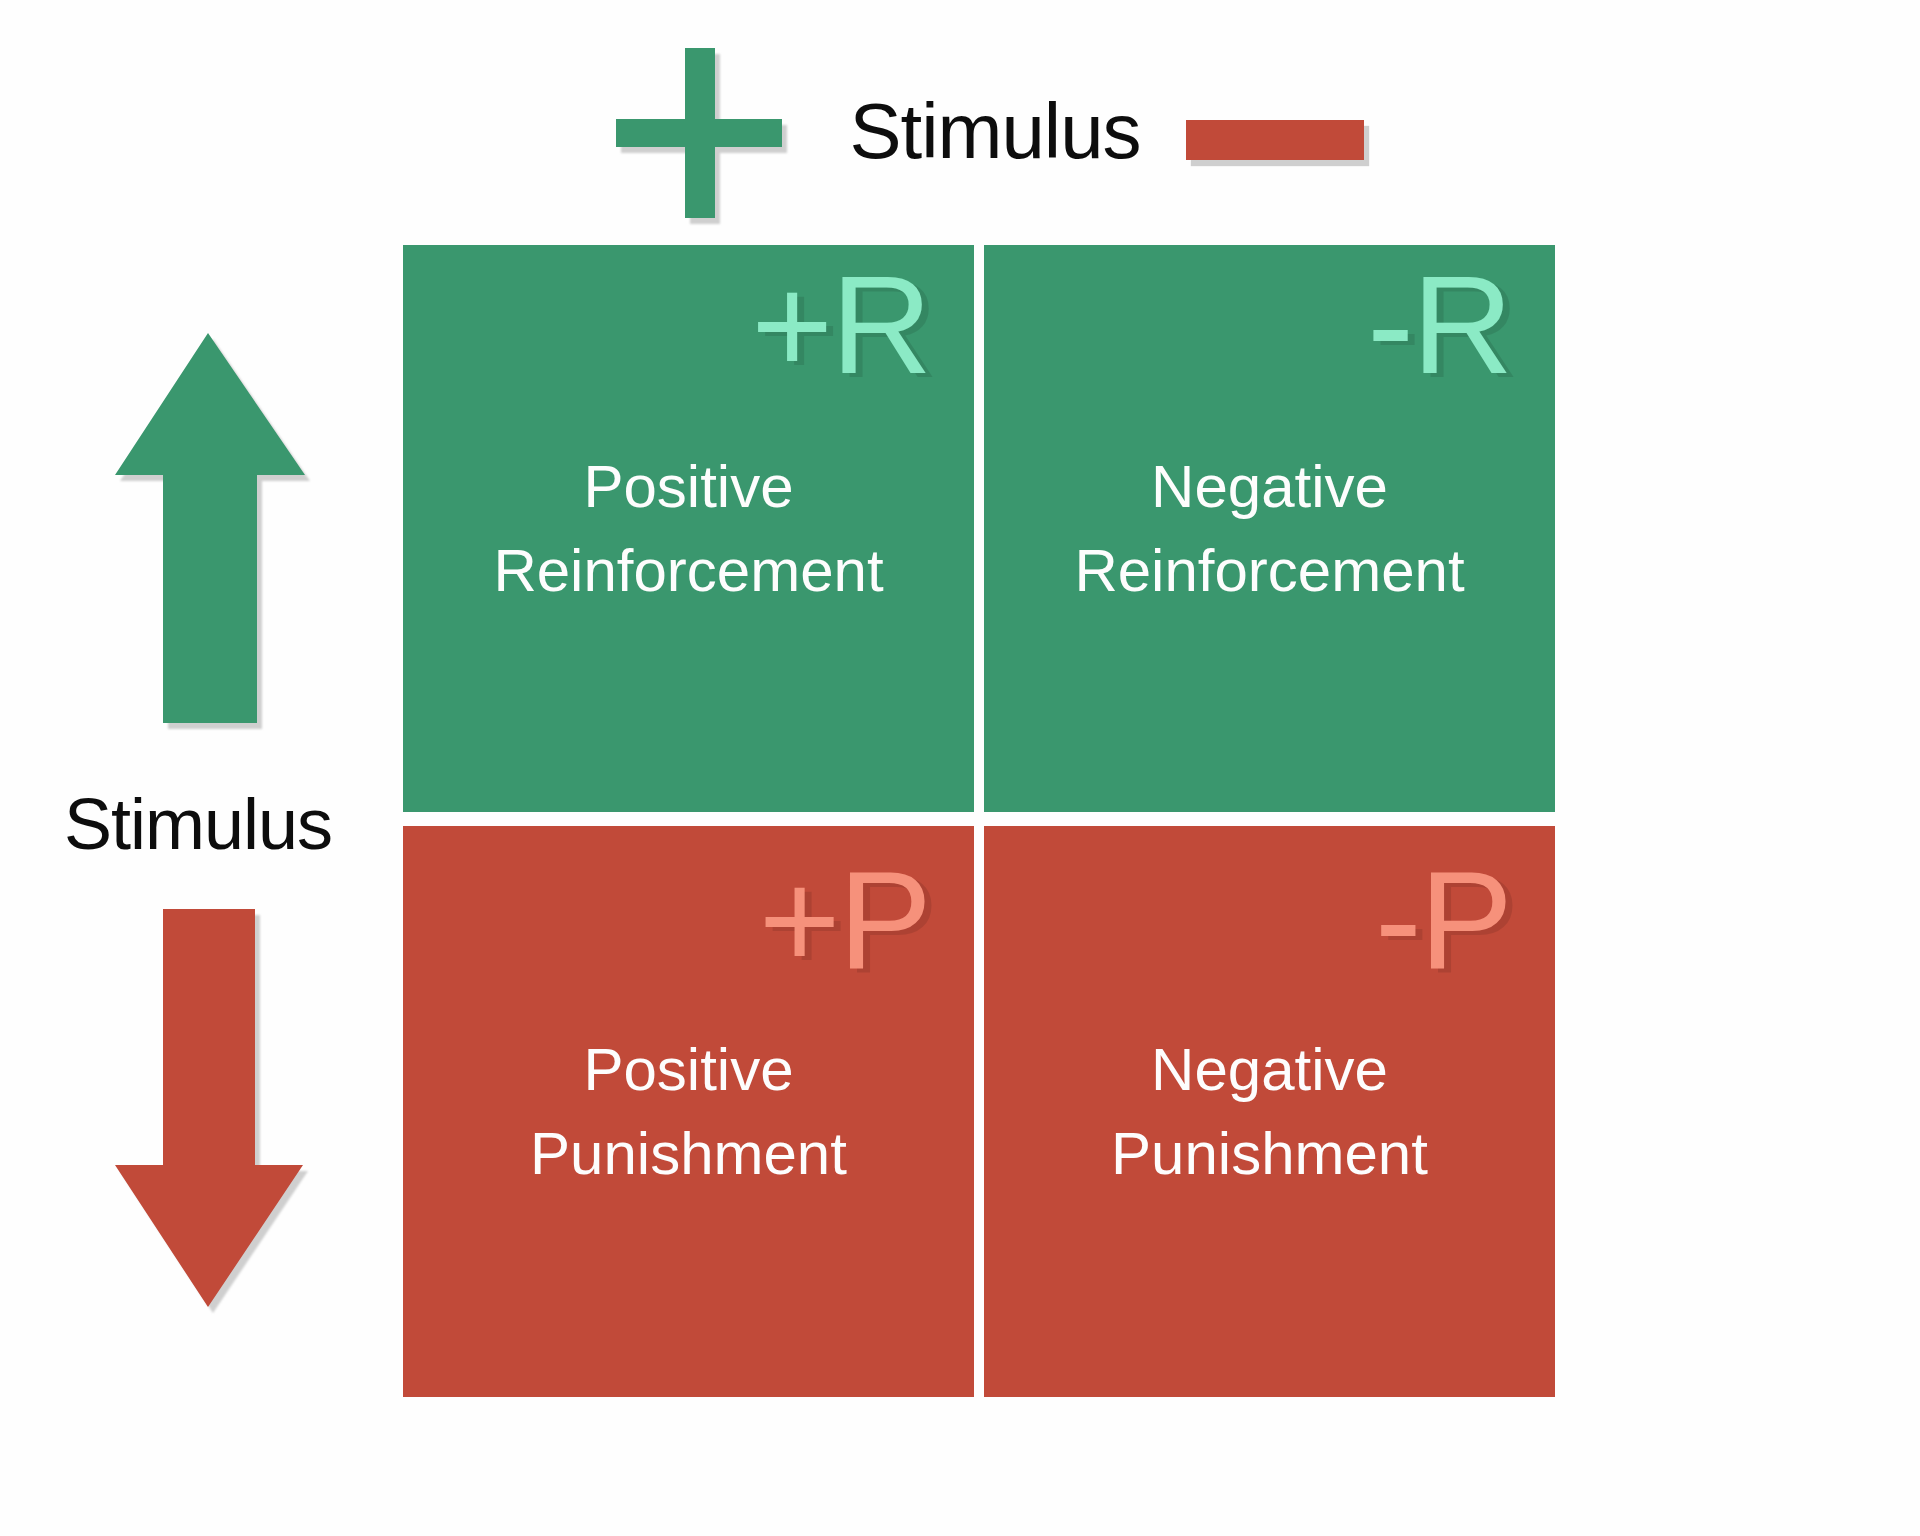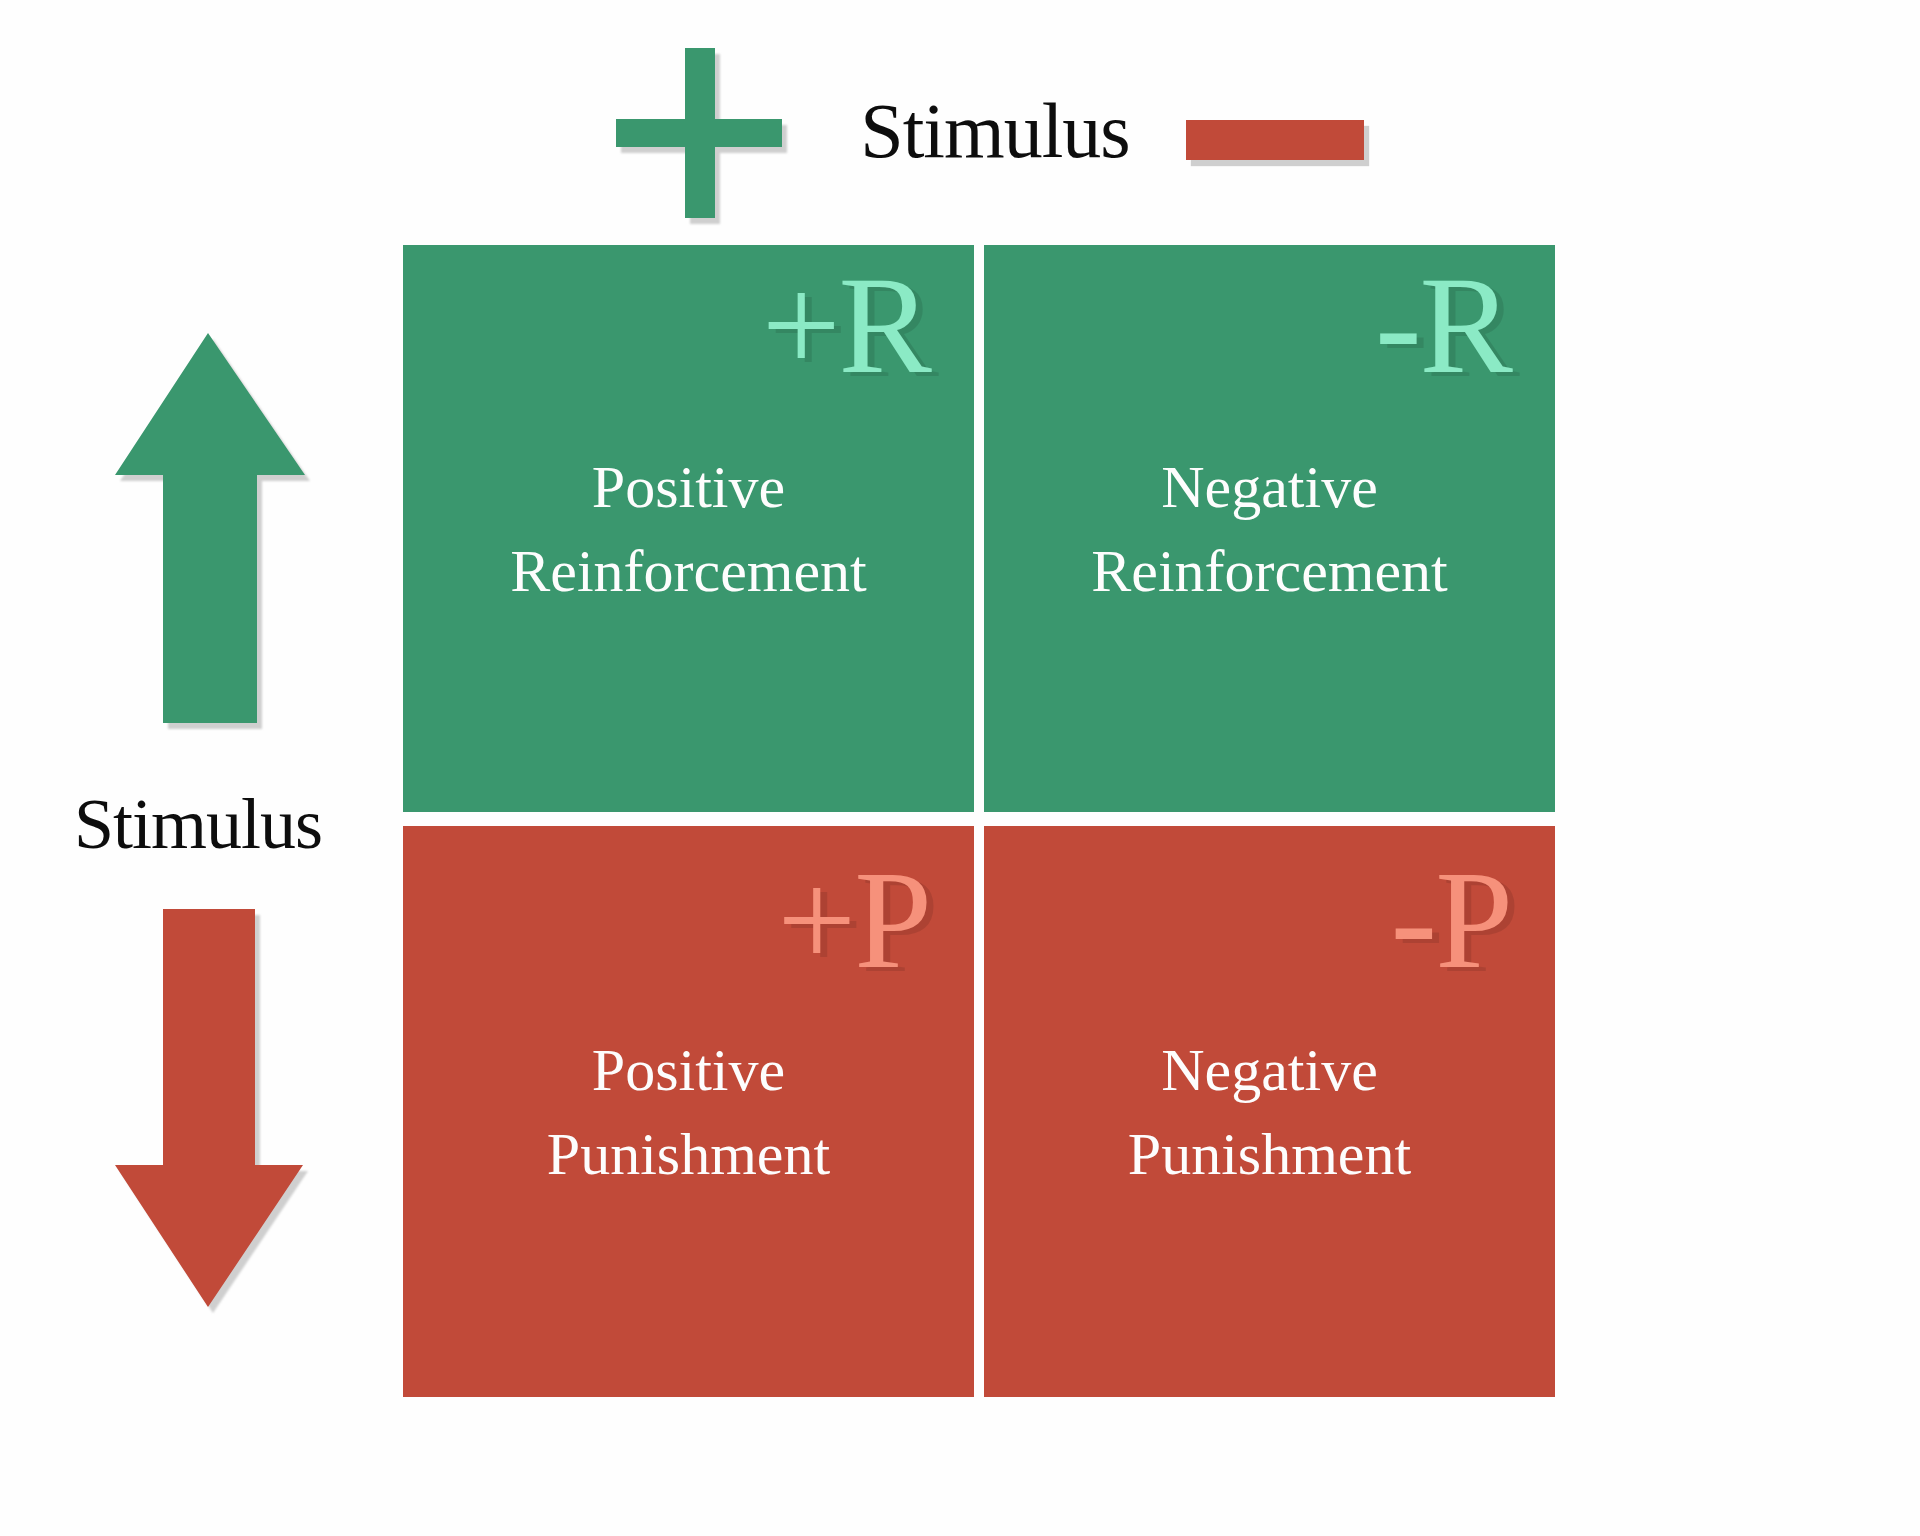--- a/index.html
+++ b/index.html
@@ -1,21 +1,21 @@
 <!DOCTYPE html>
 <html><head>
 <meta charset="utf-8">
 <style>
   html, body { margin: 0; padding: 0; background: #ffffff; }
   .canvas {
     position: relative;
     width: 1920px;
     height: 1536px;
     background: #fefefe;
-    font-family: Liberation Serif, serif;
+    font-family: Liberation Sans, sans-serif;
     overflow: hidden;
   }
 
   
   .plus-icon {
     position: absolute;
     left: 616px; top: 48px;
     filter: drop-shadow(5px 6px 1px rgba(120,120,120,0.35));
   }
   .stimulus-label {

